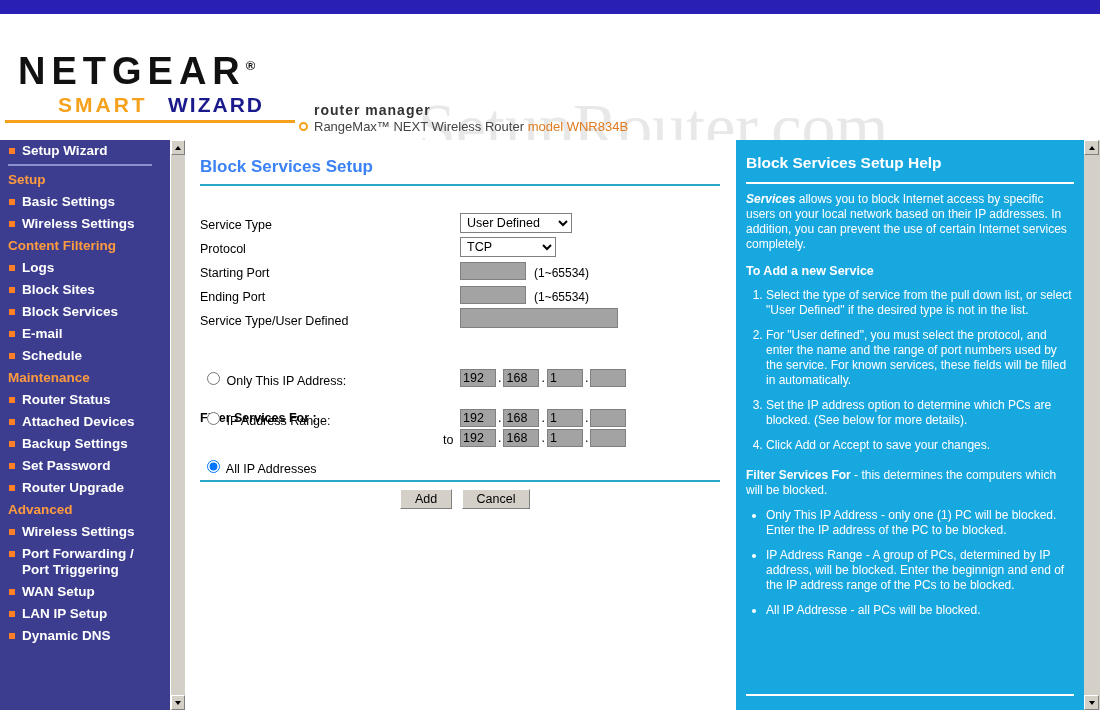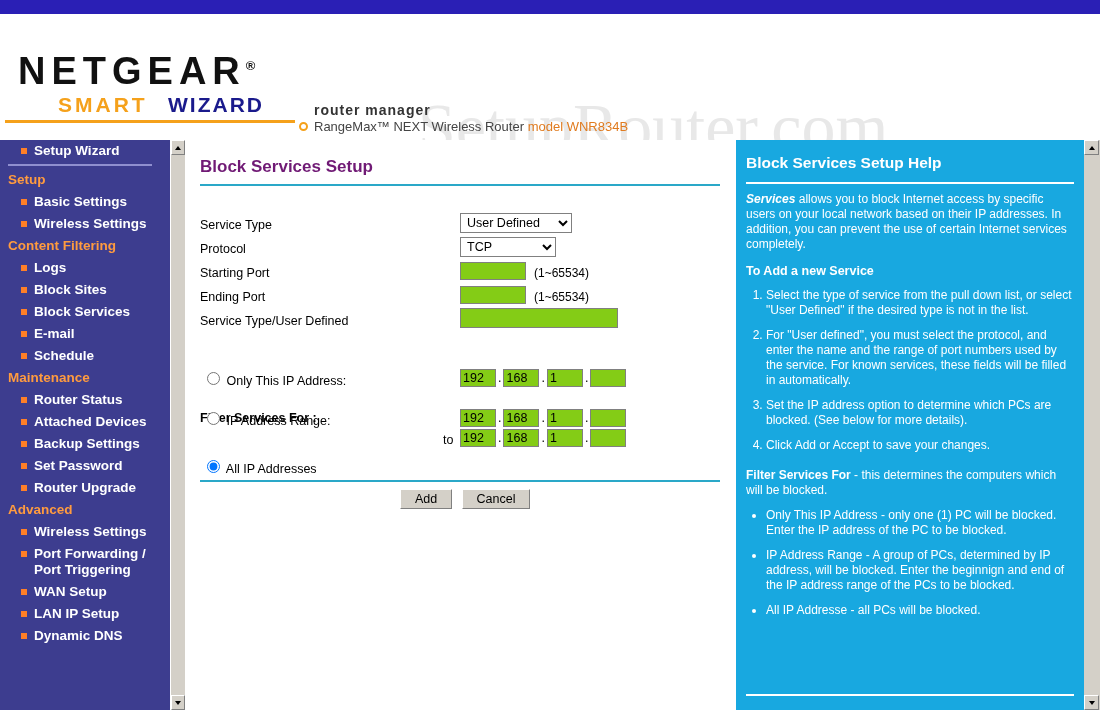--- a/index.html
+++ b/index.html
@@ -111,21 +111,20 @@
     color: #ffffff;
     overflow: hidden;
   }
   .nav-item {
     position: relative;
     padding: 3px 6px 3px 22px;
     font-size: 13.5px;
     font-weight: bold;
     color: #ffffff;
     line-height: 16px;
-    margin-left: 12px;
   }
   .nav-item .bullet {
     position: absolute;
     left: 9px; top: 8px;
     width: 6px; height: 6px;
     background: #ff7f27;
   }
   .nav-head {
     padding: 3px 6px 3px 8px;
     font-size: 13.5px;
@@ -177,21 +176,21 @@
     position: absolute;
     left: 186px; top: 140px;
     width: 548px; height: 570px;
     background: #ffffff;
   }
   .main-title {
     position: absolute;
     left: 14px; top: 17px;
     font-size: 17px;
     font-weight: bold;
-    color: #701a75;
+    color: #3b82f6;
   }
   .main-rule {
     position: absolute;
     left: 14px; top: 44px;
     width: 520px; height: 2px;
     background: #2aa8c8;
   }
   .form-row {
     position: absolute;
     font-size: 12.5px;
@@ -208,21 +207,21 @@
     font-size: 12.5px;
     border: 1px solid #808080;
     background: #ffffff;
     height: 20px;
     padding: 0 2px;
   }
   input.ui {
     font-family: "Liberation Sans", sans-serif;
     font-size: 12.5px;
     border: 1px solid #808080;
-    background: #84cc16;
+    background: #a3a3a3;
     height: 18px;
     padding: 0 2px;
     box-sizing: border-box;
   }
   .section-label {
     position: absolute;
     left: 14px;
     font-size: 12.5px;
     font-weight: bold;
     color: #000000;

